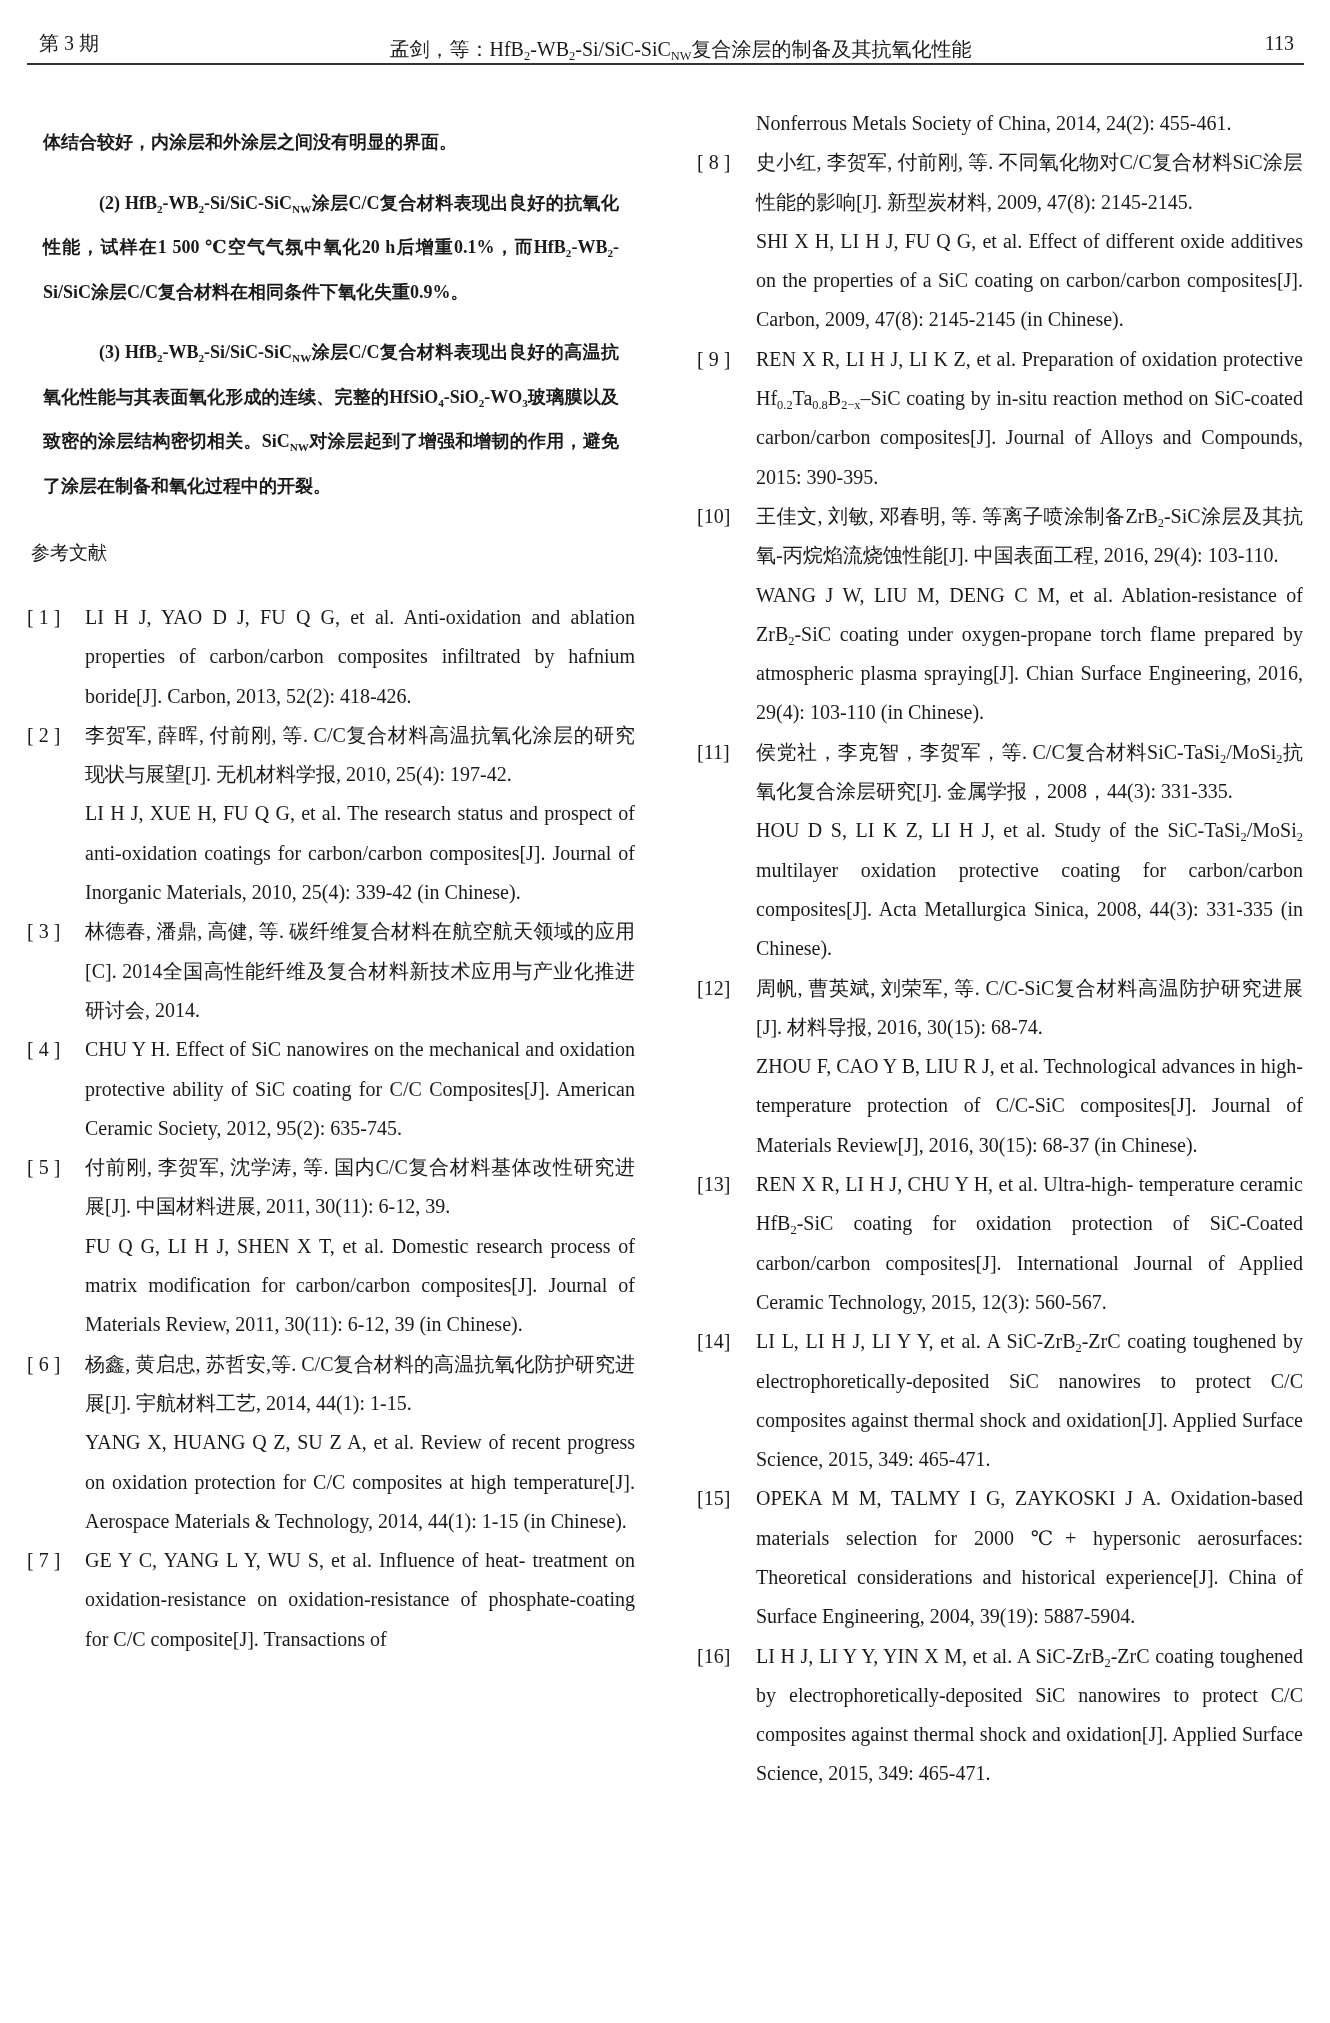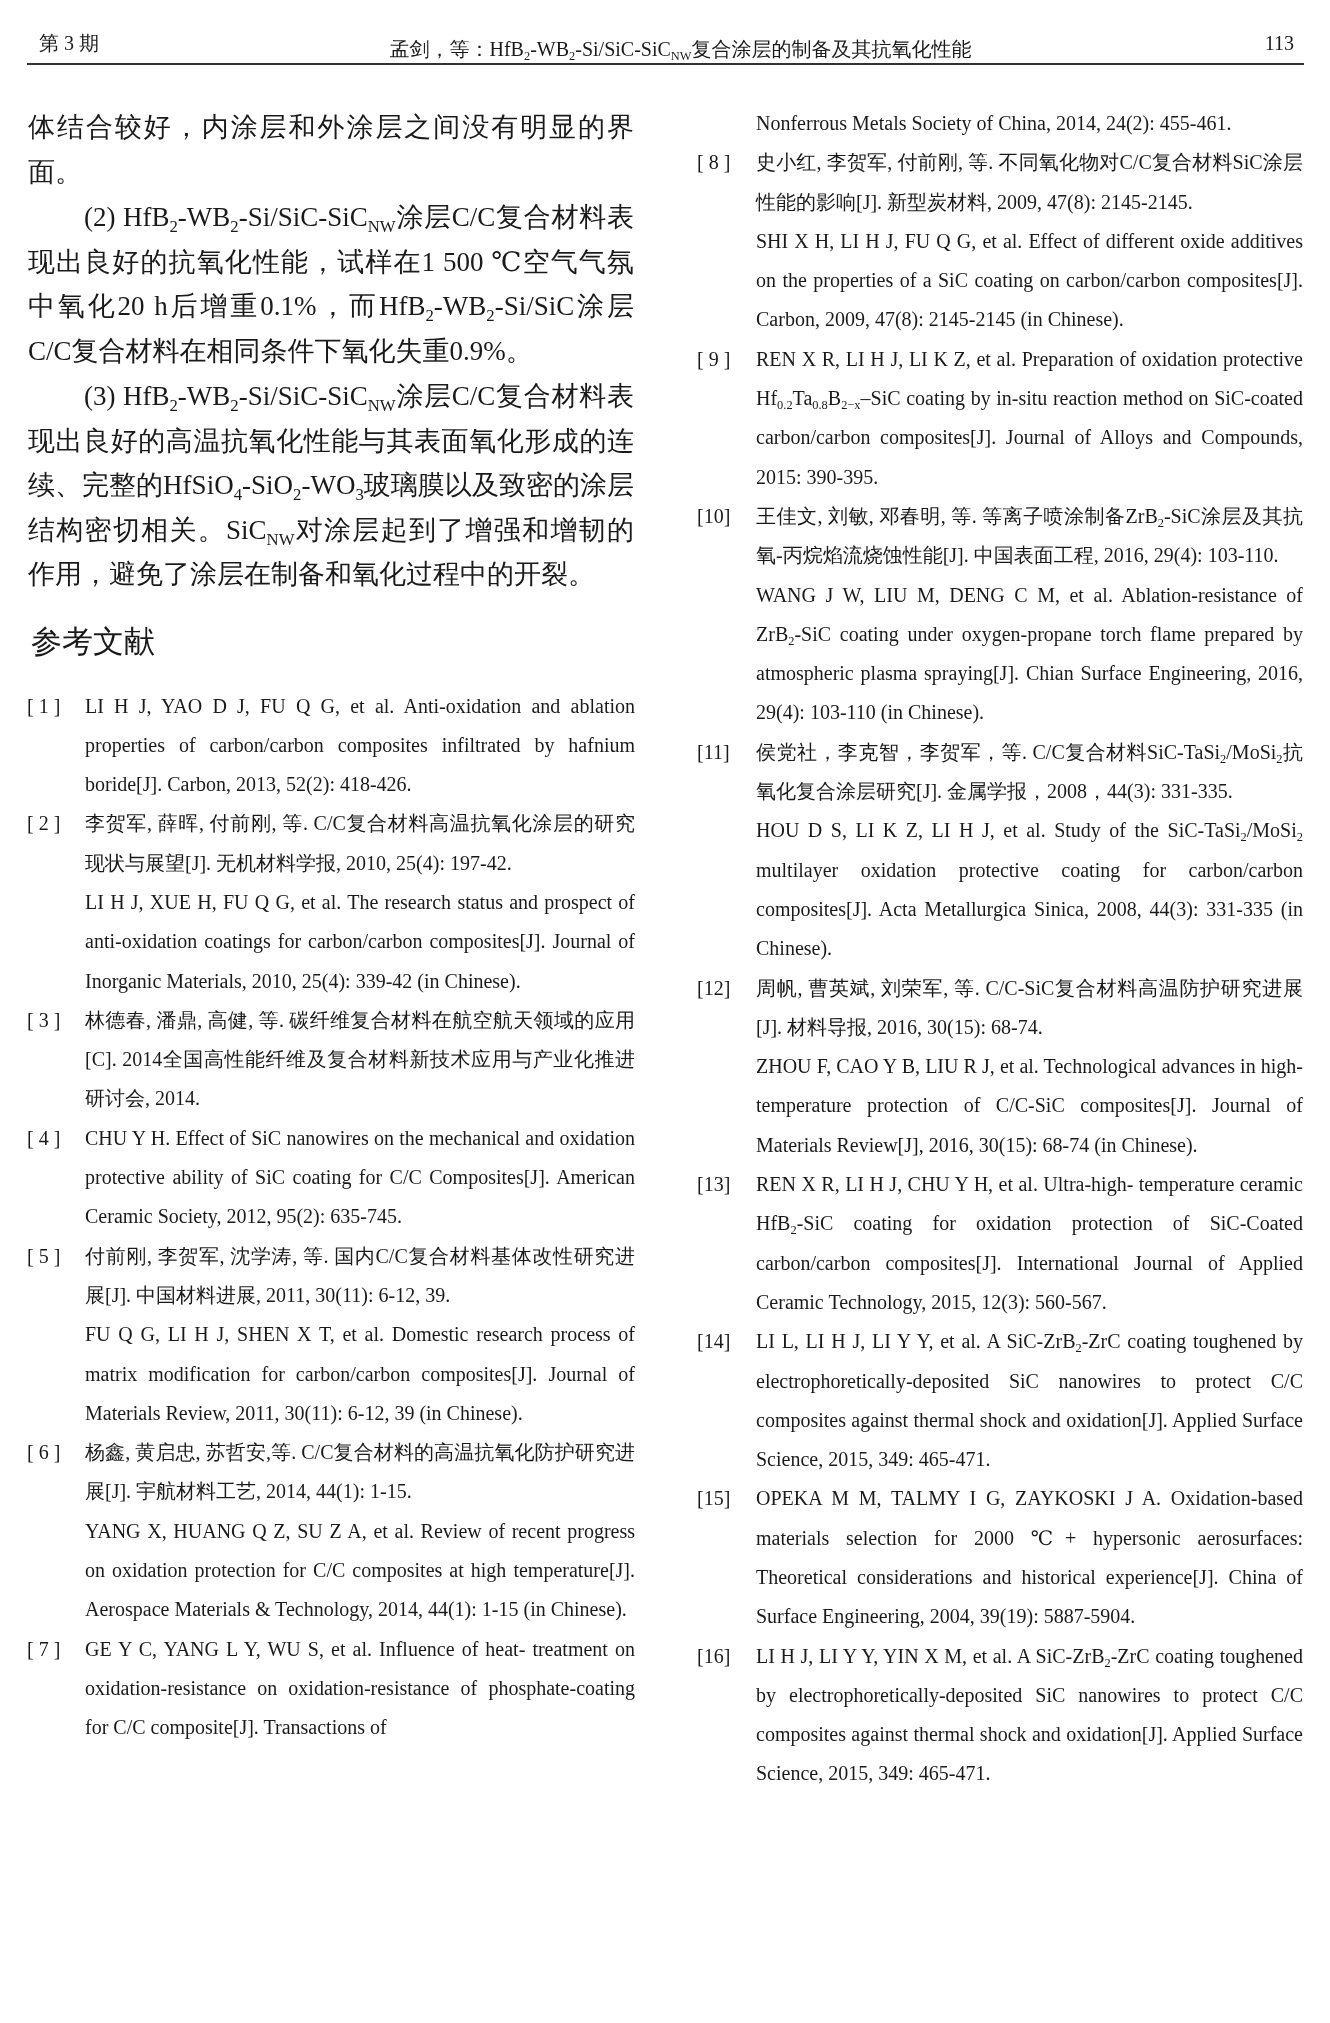--- a/index.html
+++ b/index.html
@@ -14,28 +14,29 @@
   }
   .header .issue { position: absolute; left: 12px; top: 8px; }
   .header .running-title { position: absolute; left: 0; right: 0; top: 6px; text-align: center; padding-left: 30px; margin-top: 8px; }
   .header .page-no { position: absolute; right: 10px; top: 10px; }
   sub { font-size: 0.62em; vertical-align: -0.35em; line-height: 0; }
 
   .col-left { position: absolute; left: 27px; top: 104px; width: 608px; }
   .col-right { position: absolute; left: 697px; top: 104px; width: 606px; }
 
   .body-text p {
-    margin: 1px; font-size: 27px; line-height: 44.5px; text-align: justify;
+    margin: 16px; font-size: 18px; line-height: 44.5px; text-align: justify;
     text-align-last: left;
+    font-weight: bold;
   }
   .body-text p.indent { text-indent: 56px; }
 
   .ref-heading {
     font-family: "DejaVu Sans", "Liberation Sans", sans-serif;
-    font-size: 31px; margin: 22px 0 24px 4px; line-height: 44px; font-weight: normal;
+    font-size: 19px; margin: 22px 0 24px 4px; line-height: 44px; font-weight: normal;
   }
 
   .ref {
     position: relative; padding-left: 59px; font-size: 20px; line-height: 39.3px;
     text-align: justify;
   }
   .col-left .ref { padding-left: 58px; }
   .ref .ref-num {
     position: absolute; left: 0; top: 0; width: 44px; white-space: pre;
   }
@@ -111,21 +112,21 @@
     <span class="ref-line"><span>WANG J W, LIU M, DENG C M, et al. Ablation-resistance of ZrB</span><sub>2</sub><span>-SiC coating under oxygen-propane torch flame prepared by atmospheric plasma spraying[J]. Chian Surface Engineering, 2016, 29(4): 103-110 (in Chinese).</span></span>
   </div>
   <div class="ref">
     <span class="ref-num">[11]</span>
     <span class="ref-line"><span>侯党社，李克智，李贺军，等. C/C复合材料SiC-TaSi</span><sub>2</sub><span>/MoSi</span><sub>2</sub><span>抗氧化复合涂层研究[J]. 金属学报，2008，44(3): 331-335.</span></span>
     <span class="ref-line"><span>HOU D S, LI K Z, LI H J, et al. Study of the SiC-TaSi</span><sub>2</sub><span>/MoSi</span><sub>2</sub><span> multilayer oxidation protective coating for carbon/carbon composites[J]. Acta Metallurgica Sinica, 2008, 44(3): 331-335 (in Chinese).</span></span>
   </div>
   <div class="ref">
     <span class="ref-num">[12]</span>
     <span class="ref-line">周帆, 曹英斌, 刘荣军, 等. C/C-SiC复合材料高温防护研究进展[J]. 材料导报, 2016, 30(15): 68-74.</span>
-    <span class="ref-line">ZHOU F, CAO Y B, LIU R J, et al. Technological advances in high-temperature protection of C/C-SiC composites[J]. Journal of Materials Review[J], 2016, 30(15): 68-74 (in Chinese).</span>
+    <span class="ref-line">ZHOU F, CAO Y B, LIU R J, et al. Technological advances in high-temperature protection of C/C-SiC composites[J]. Journal of Materials Review[J], 2016, 30(15): 68-37 (in Chinese).</span>
   </div>
   <div class="ref">
     <span class="ref-num">[13]</span>
     <span class="ref-line"><span>REN X R, LI H J, CHU Y H, et al. Ultra-high- temperature ceramic HfB</span><sub>2</sub><span>-SiC coating for oxidation protection of SiC-Coated carbon/carbon composites[J]. International Journal of Applied Ceramic Technology, 2015, 12(3): 560-567.</span></span>
   </div>
   <div class="ref">
     <span class="ref-num">[14]</span>
     <span class="ref-line"><span>LI L, LI H J, LI Y Y, et al. A SiC-ZrB</span><sub>2</sub><span>-ZrC coating toughened by electrophoretically-deposited SiC nanowires to protect C/C composites against thermal shock and oxidation[J]. Applied Surface Science, 2015, 349: 465-471.</span></span>
   </div>
   <div class="ref">

